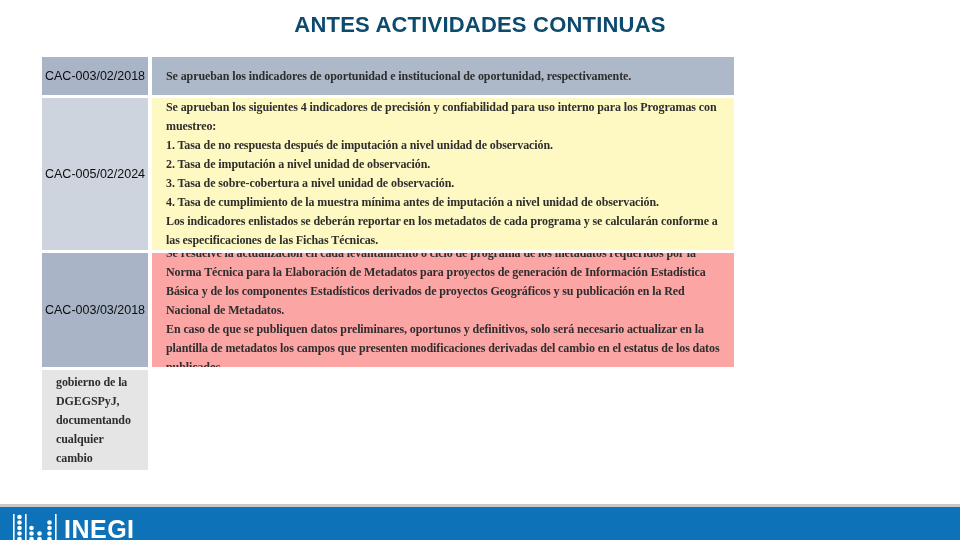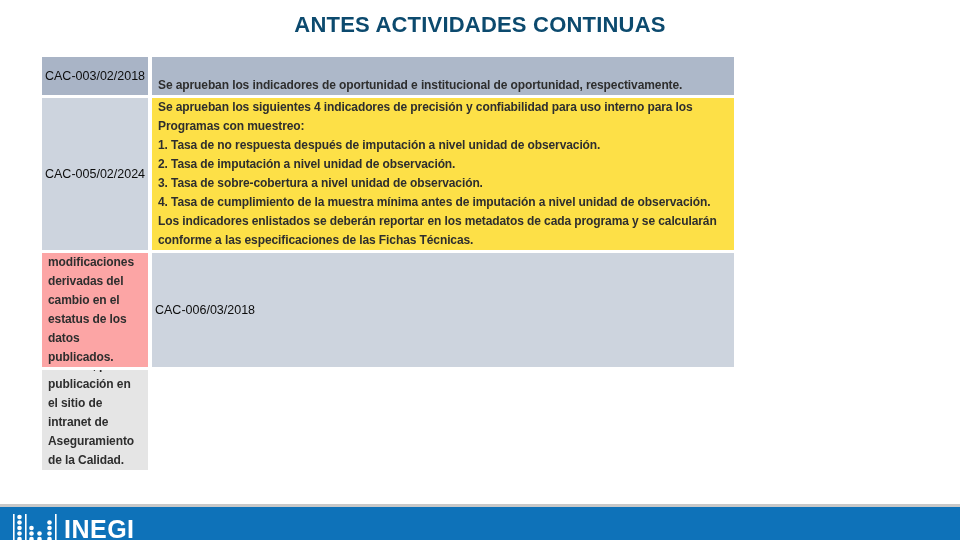--- a/index.html
+++ b/index.html
@@ -18,29 +18,29 @@
     grid-template-rows:38px 152px 114px 100px;
     column-gap:4px; row-gap:3px;
   }
   .cell{overflow:hidden;}
   .lbl{
     display:flex; align-items:center;
     font-size:12.5px; color:#0d0d0d; padding-left:3px;
     white-space:nowrap;
   }
   .txt{
-    display:flex; align-items:flex-end; padding:0 6px;
+    display:flex; align-items:center; padding:0 14px;font-family:Liberation Serif, serif;
   }
   .txt span{
     white-space:pre-line; font-weight:bold; font-size:12px;
     line-height:19px; color:#2e2e2e; letter-spacing:-0.1px;
   }
   
   .r1l{background:#a9b4c6;} .r1t{background:#adb8c9;}
-  .r2l{background:#cdd4de;} .r2t{background:#fde047;}
+  .r2l{background:#cdd4de;} .r2t{background:#fef9c3;}
   .r3l{background:#a9b4c6;} .r3t{background:#fca5a5;}
   .r4l{background:#cdd4de;} .r4t{background:#e5e5e5;}
 
   .footer-line{
     position:absolute; left:0; top:504px; width:100%; height:3px;
     background:#c8c8c8;
   }
   .footer-bar{
     position:absolute; left:0; top:507px; width:100%; height:33px;
     background:#0e72b9;
@@ -72,26 +72,26 @@
     <div class="cell lbl r2l">CAC-005/02/2024</div>
     <div class="cell txt r2t">
       <span>Se aprueban los siguientes 4 indicadores de precisión y confiabilidad para uso interno para los Programas con muestreo:
 1. Tasa de no respuesta después de imputación a nivel unidad de observación.
 2. Tasa de imputación a nivel unidad de observación.
 3. Tasa de sobre-cobertura a nivel unidad de observación.
 4. Tasa de cumplimiento de la muestra mínima antes de imputación a nivel unidad de observación.
 Los indicadores enlistados se deberán reportar en los metadatos de cada programa y se calcularán conforme a las especificaciones de las Fichas Técnicas.</span>
     </div>
 
+    <div class="cell lbl r3l">CAC-003/03/2018</div>
     <div class="cell txt r3t">
       <span>Se resuelve la actualización en cada levantamiento o ciclo de programa de los metadatos requeridos por la Norma Técnica para la Elaboración de Metadatos para proyectos de generación de Información Estadística Básica y de los componentes Estadísticos derivados de proyectos Geográficos y su publicación en la Red Nacional de Metadatos.
 En caso de que se publiquen datos preliminares, oportunos y definitivos, solo será necesario actualizar en la plantilla de metadatos los campos que presenten modificaciones derivadas del cambio en el estatus de los datos publicados.</span>
     </div>
 
-    <div class="cell lbl r4l">CAC-006/03/2018</div>
     <div class="cell txt r4t">
       <span>Se aprueban los parámetros de oportunidad, incluidos en la matriz presentada.
 Se solicita a la responsable del Grupo de Trabajo que se realicen las aclaraciones pendientes en los 6 productos mencionados de la DGEE y los censos de gobierno de la DGEGSPyJ, documentando cualquier cambio realizado a los parámetros, así como su justificación, debiendo enviar la Matriz revisada con la documentación y justificación respectivas al Secretario Técnico, para su publicación en el sitio de intranet de Aseguramiento de la Calidad.</span>
     </div>
 
   </div>
 
   <div class="footer-line"></div>
 
   <div class="footer-bar">

